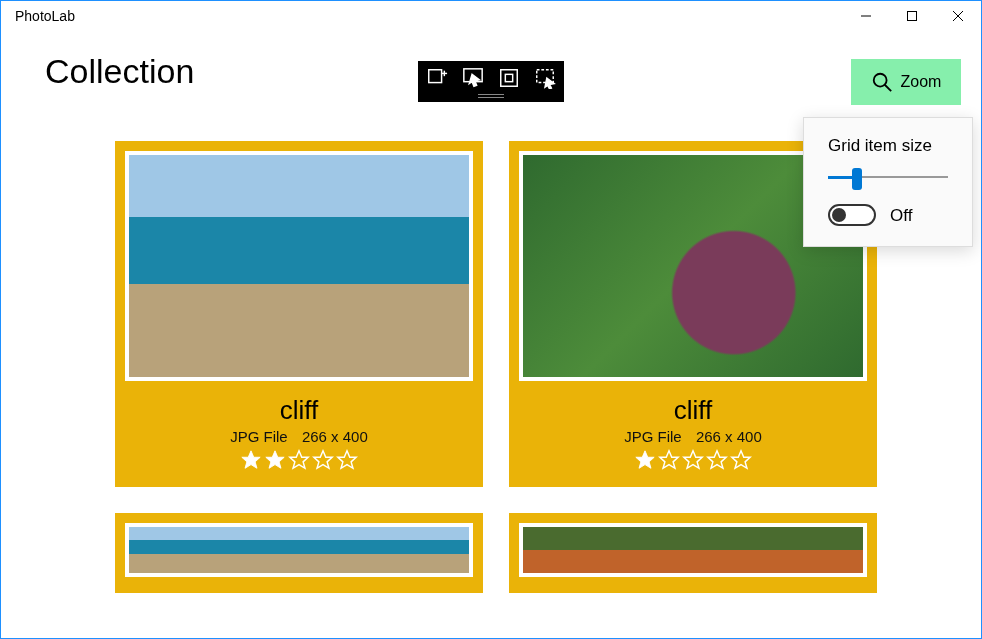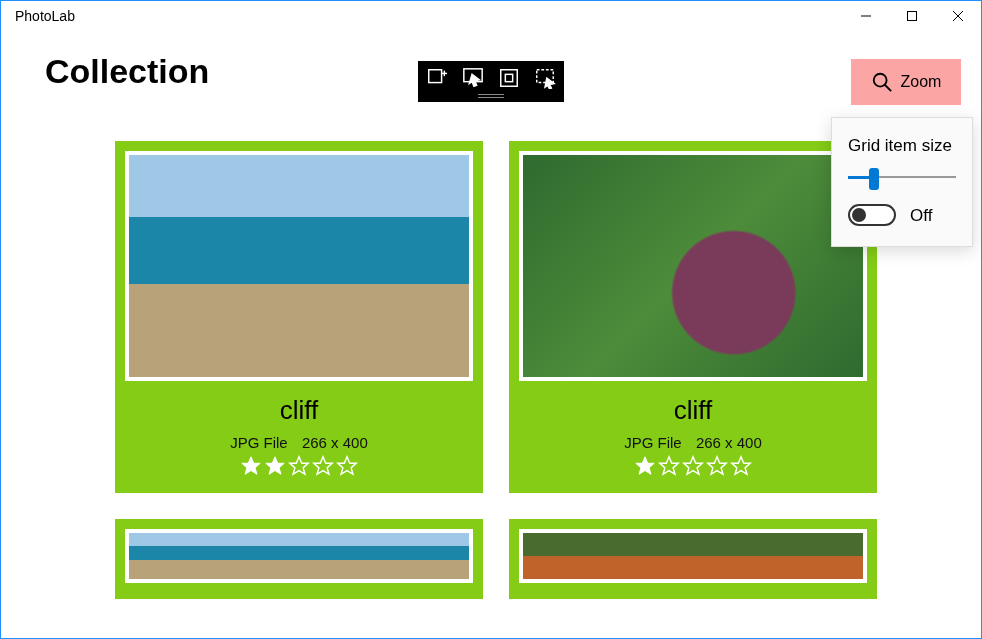--- a/index.html
+++ b/index.html
@@ -7,55 +7,55 @@
 
   
   .titlebar { height: 30px; display: flex; align-items: center; padding-left: 14px; }
   .titlebar .title { font-size: 14px; color: #000; }
   .win-controls { position: absolute; right: 0; top: 0; display: flex; }
   .win-btn { width: 46px; height: 30px; display: flex; align-items: center; justify-content: center; font-size: 14px; color: #000; }
   .win-btn svg { stroke: #000; }
 
   
   .header-row { display: flex; align-items: center; padding: 10px 0 10px 44px; height: 80px; position: relative;}
-  .page-title { font-size: 34px; font-weight: 700; color: #000; }
+  .page-title { font-size: 34px; font-weight: 400; color: #000; }
 
   .dark-toolbar { position:absolute; left:50%; transform:translateX(-50%); top: 60px; background: #000; display: flex; flex-direction:column; align-items:center; padding: 6px 8px 4px; gap:2px;}
   .dark-toolbar .icons-row { display:flex; gap:14px; }
   .dark-toolbar .drag-grip { width:26px; height:4px; border-top:1px solid #888; border-bottom:1px solid #888; margin-top:3px;}
   .tb-icon { width:22px; height:22px; display:flex; align-items:center; justify-content:center; }
   .tb-icon svg { stroke:#fff; fill:none; stroke-width:1.6; }
 
-  .zoom-btn { position:absolute; right:20px; top:58px; width:110px; height:46px; background:#fca5a5; display:flex; align-items:center; justify-content:center; gap:8px; }
+  .zoom-btn { position:absolute; right:20px; top:58px; width:110px; height:46px; background:#86efac; display:flex; align-items:center; justify-content:center; gap:8px; }
   .zoom-btn svg { stroke:#000; fill:none; stroke-width:2;}
   .zoom-btn span { font-size:16px; color:#000; }
 
   
-  .zoom-popup { position:absolute; right:8px; top:116px; width:142px; background:#fafafa; border:1px solid #ddd; box-shadow:0 4px 16px rgba(0,0,0,.15); padding:18px 16px 20px; z-index:10;}
+  .zoom-popup { position:absolute; right:8px; top:116px; width:170px; background:#fafafa; border:1px solid #ddd; box-shadow:0 4px 16px rgba(0,0,0,.15); padding:18px 24px 20px; z-index:10;}
   .zoom-popup .lbl { font-size:17px; color:#000; margin-bottom:12px;}
   .slider { position:relative; height:18px; margin-bottom:18px;}
   .slider .track-l { position:absolute; left:0; width:24%; top:8px; height:3px; background:#0078d4;}
   .slider .track-r { position:absolute; left:24%; right:0; top:8px; height:2px; background:#999;}
   .slider .thumb { position:absolute; left:24%; margin-left:-5px; top:0; width:10px; height:22px; background:#0078d4; border-radius:3px;}
   .toggle-row { display:flex; align-items:flex-end; gap:14px; margin-top:8px;}
   .toggle { width:48px; height:22px; border:2px solid #333; border-radius:12px; position:relative; background:#fff;}
   .toggle .knob { position:absolute; left:2px; top:2px; width:14px; height:14px; background:#333; border-radius:50%;}
   .toggle-state { font-size:17px; color:#000;}
 
   
   .gallery { display:flex; flex-wrap:wrap; gap:26px; padding: 30px 0 0 114px; }
-  .card { width:368px; background:#84cc16; padding:10px 10px 16px; display:flex; flex-direction:column; align-items:center;}
+  .card { width:368px; background:#eab308; padding:10px 10px 16px; display:flex; flex-direction:column; align-items:center;}
   .thumb-holder { width:348px; height:230px; background:#fff; padding:4px;}
   .thumb-inner { width:100%; height:100%; background:#555;}
   
   .img-cliff { background: linear-gradient(to bottom,#9fc7e6 0%,#9fc7e6 28%, #1b86a8 28%, #1b86a8 58%, #b8a27a 58%, #b8a27a 100%);}
   .img-grapes { background: radial-gradient(circle at 62% 62%, #7a3b5a 0%, #7a3b5a 24%, transparent 25%), linear-gradient(135deg,#2f6a2f 0%, #4d8c3a 50%, #2f6a2f 100%);}
   .img-forest { background: linear-gradient(to bottom,#4a6b2f 0%, #4a6b2f 50%, #c0632a 50%, #c0632a 100%);}
   .card .name { font-size:26px; color:#000; margin-top:14px; font-weight:400;}
-  .card .meta { font-size:15px; color:#111; margin-top:8px;}
+  .card .meta { font-size:15px; color:#111; margin-top:2px;}
   .card .meta .ft { margin-right:10px;}
   .stars { display:flex; gap:2px; margin-top:4px;}
   .star { width:22px; height:22px; }
   .star svg { width:22px; height:22px; }
   .star.full svg { fill:#fff; stroke:#fff;}
   .star.empty svg { fill:none; stroke:#fff; stroke-width:1.6;}
 
   
   .card.partial { height:80px; overflow:hidden;}
   .card.partial .thumb-holder { height:60px;}

